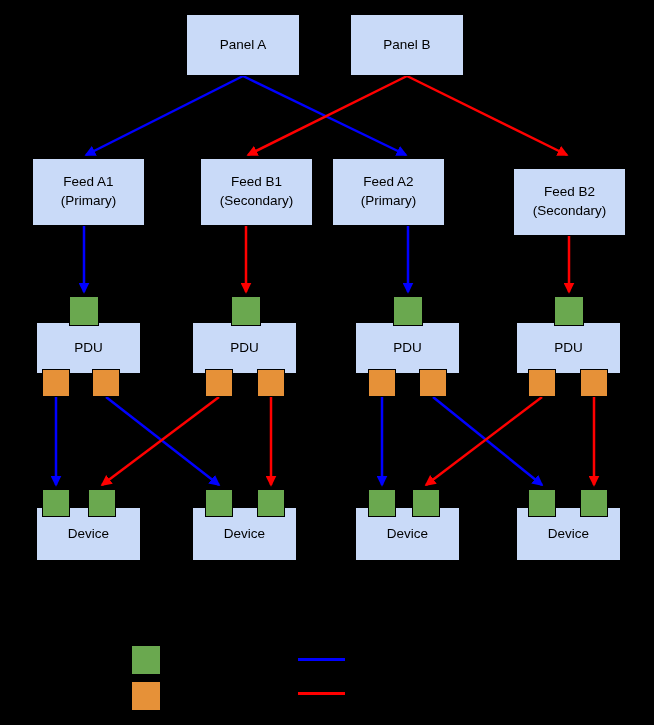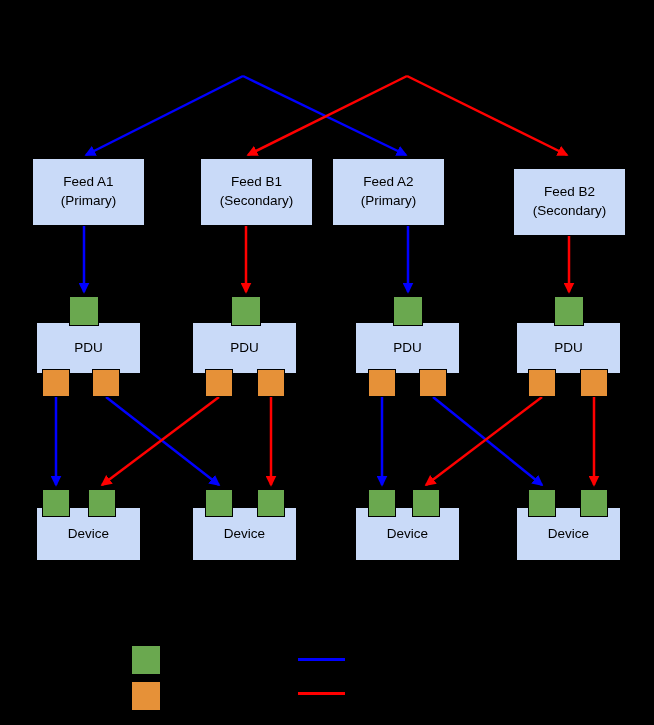--- a/index.html
+++ b/index.html
@@ -49,20 +49,26 @@
     <line x1="56" y1="397" x2="56" y2="485" stroke="#0000ff" stroke-width="2.5" marker-end="url(#ab)"></line>
     <line x1="106" y1="397" x2="219" y2="485" stroke="#0000ff" stroke-width="2.5" marker-end="url(#ab)"></line>
     <line x1="219" y1="397" x2="102" y2="485" stroke="#ff0000" stroke-width="2.5" marker-end="url(#ar)"></line>
     <line x1="271" y1="397" x2="271" y2="485" stroke="#ff0000" stroke-width="2.5" marker-end="url(#ar)"></line>
     <line x1="382" y1="397" x2="382" y2="485" stroke="#0000ff" stroke-width="2.5" marker-end="url(#ab)"></line>
     <line x1="433" y1="397" x2="542" y2="485" stroke="#0000ff" stroke-width="2.5" marker-end="url(#ab)"></line>
     <line x1="542" y1="397" x2="426" y2="485" stroke="#ff0000" stroke-width="2.5" marker-end="url(#ar)"></line>
     <line x1="594" y1="397" x2="594" y2="485" stroke="#ff0000" stroke-width="2.5" marker-end="url(#ar)"></line>
   </svg>
 
+  <div class="box" style="left:186px;top:14px;width:114px;height:62px">
+    <span>Panel A</span>
+  </div>
+  <div class="box" style="left:350px;top:14px;width:114px;height:62px">
+    <span>Panel B</span>
+  </div>
 
   <div class="box" style="left:32px;top:158px;width:113px;height:68px">
     <span>Feed A1</span>
     <span>(Primary)</span>
   </div>
   <div class="box" style="left:200px;top:158px;width:113px;height:68px">
     <span>Feed B1</span>
     <span>(Secondary)</span>
   </div>
   <div class="box" style="left:332px;top:158px;width:113px;height:68px">

